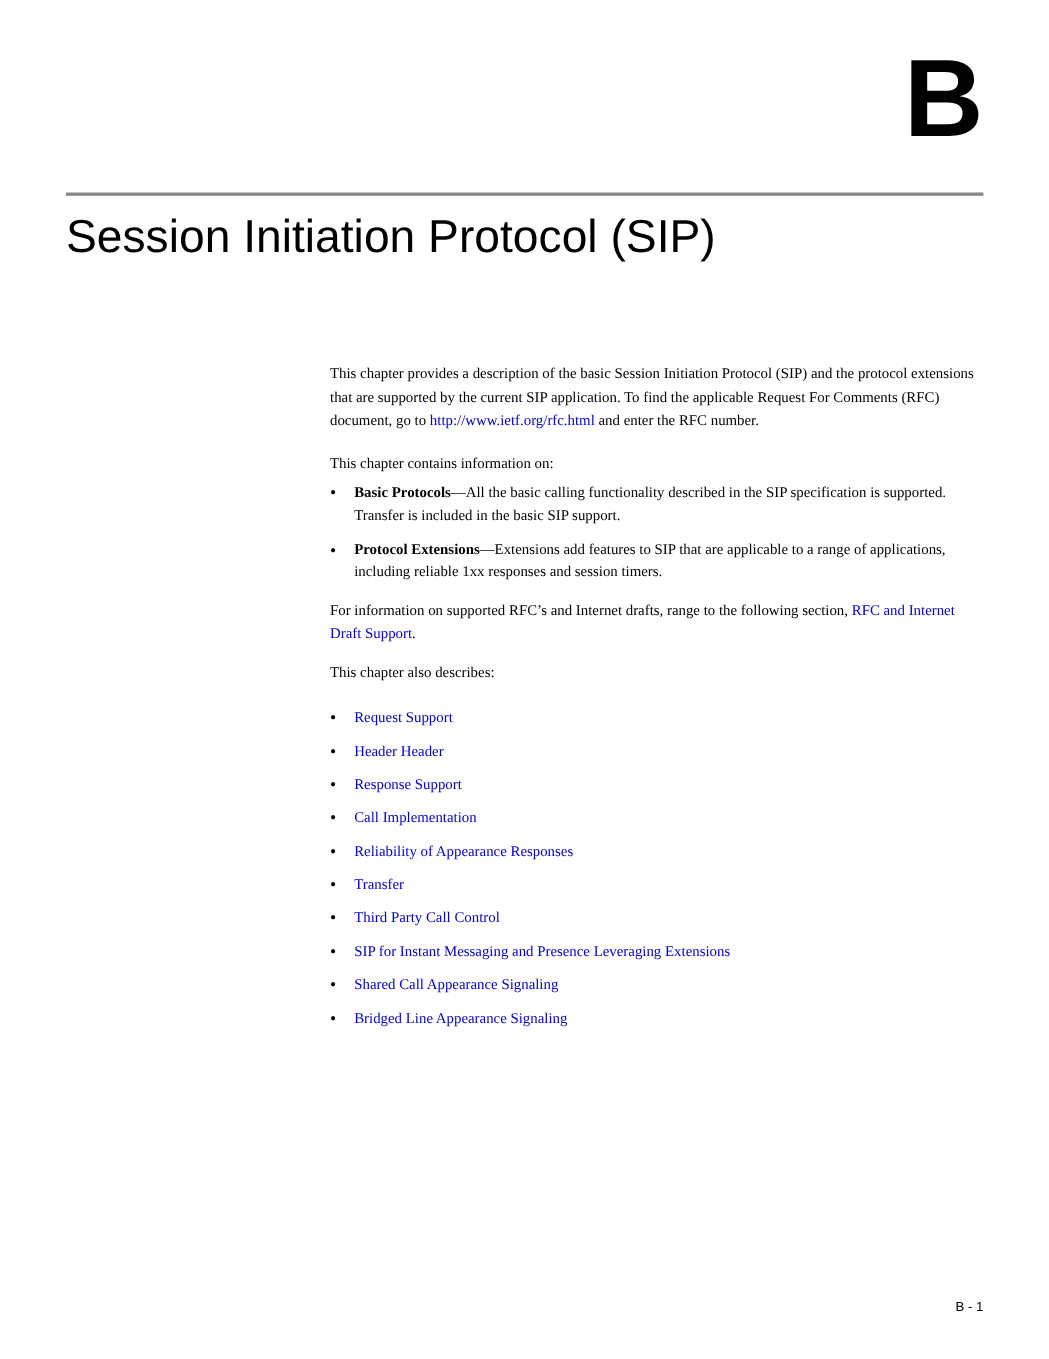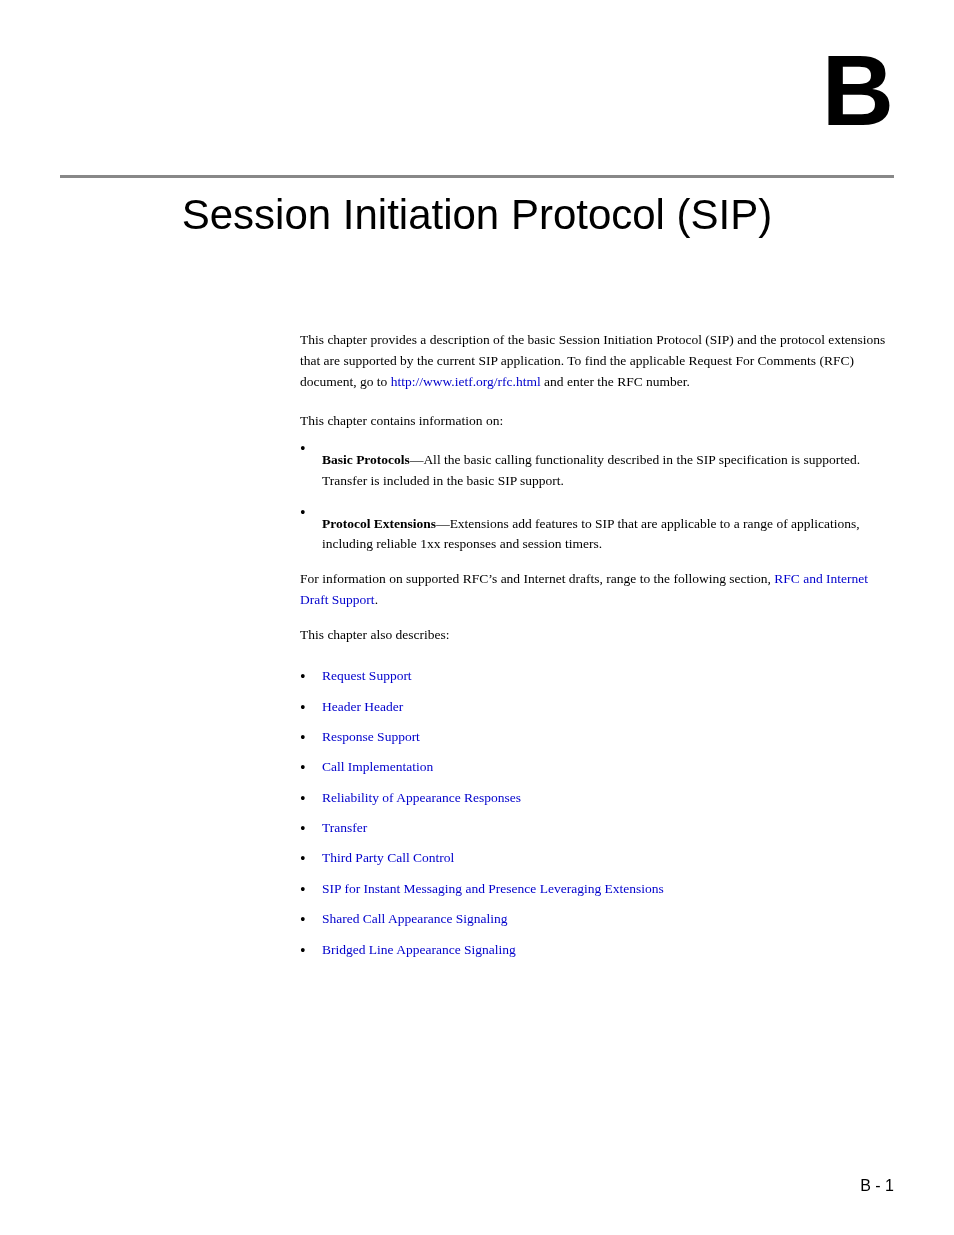--- a/index.html
+++ b/index.html
@@ -47,21 +47,20 @@
     .chapter-title {
       position: absolute;
       top: 190px;
       left: 60px;
       right: 60px;
       font-size: 42px;
       font-weight: 400;
       font-family: Arial, sans-serif;
       color: #000000;
       line-height: 1.2;
-      text-align: center;
     }
 
     .content-area {
       position: absolute;
       top: 330px;
       left: 300px;
       right: 60px;
       font-size: 13.5px;
       line-height: 1.55;
       color: #000000;
@@ -90,21 +89,20 @@
     .bullet-dot {
       min-width: 16px;
       margin-right: 6px;
       font-size: 16px;
       line-height: 1.4;
       color: #000000;
     }
 
     .bullet-text {
       flex: 1;
-      margin-top: 12px;
     }
 
     .link-blue {
       color: #0000cc;
       text-decoration: none;
       cursor: pointer;
     }
 
     .rfc-paragraph {
       margin-bottom: 14px;
@@ -123,21 +121,21 @@
     .describes-list li {
       display: flex;
       align-items: flex-start;
       margin-bottom: 8px;
     }
 
     .footer-page-num {
       position: absolute;
       bottom: 40px;
       right: 60px;
-      font-size: 16px;
+      font-size: 12px;
       color: #000000;
       font-family: Arial, sans-serif;
     }
   </style>
 </head>
 <body>
 
 <div class="page">
 
   <div class="chapter-letter">B</div>

